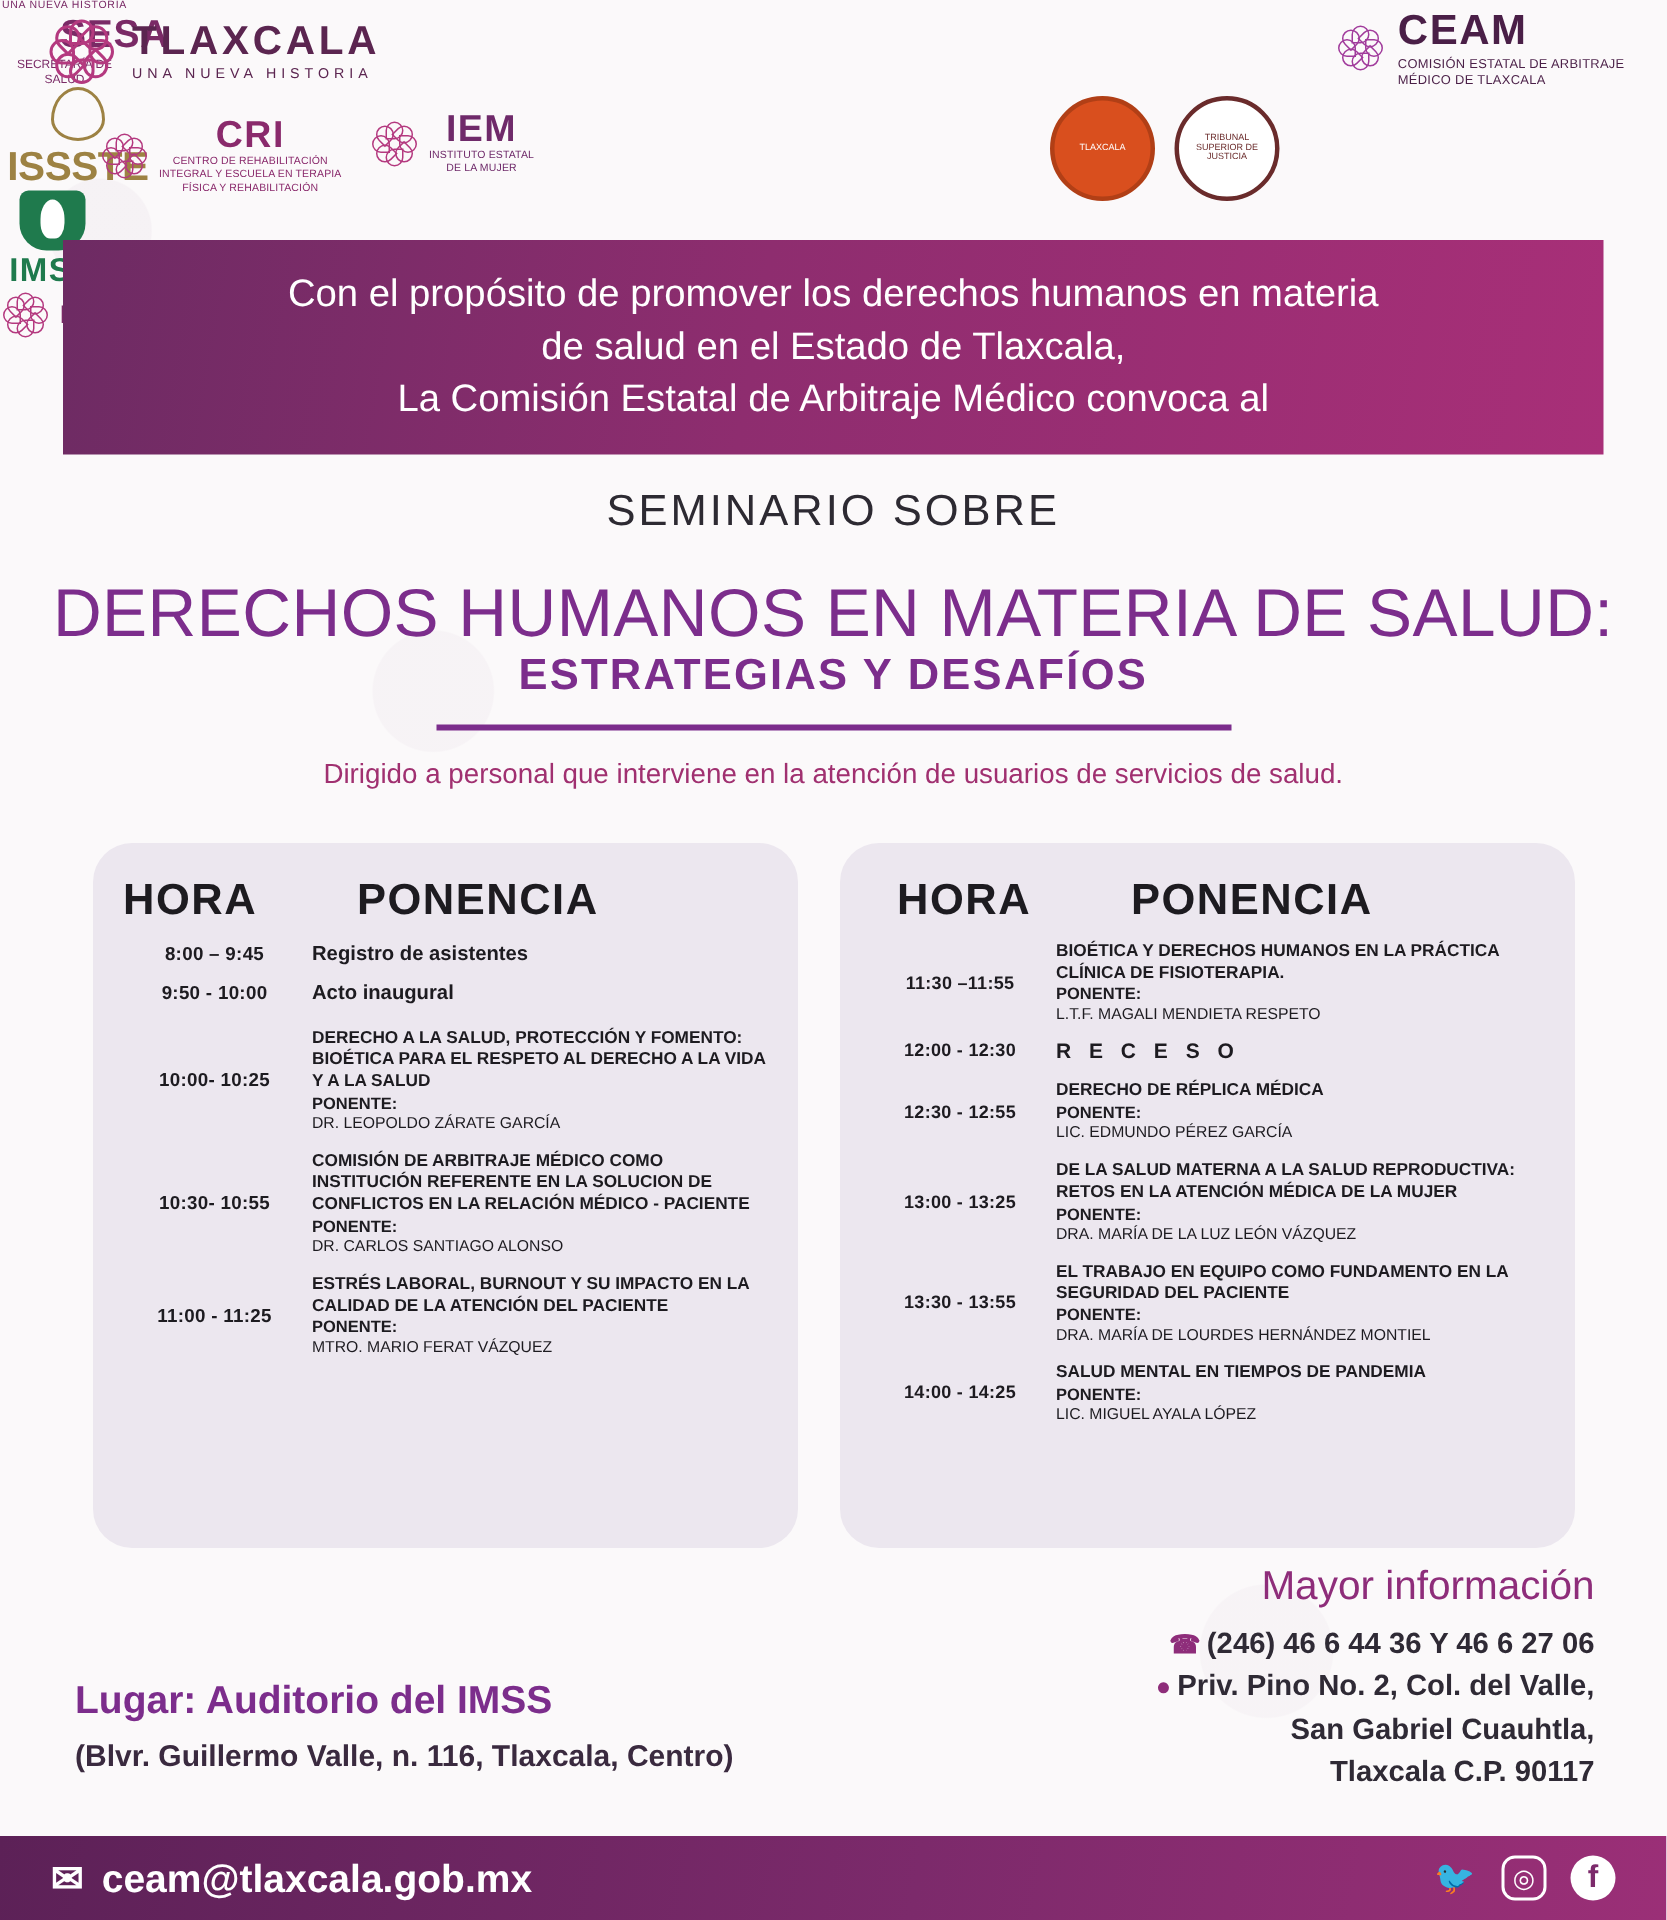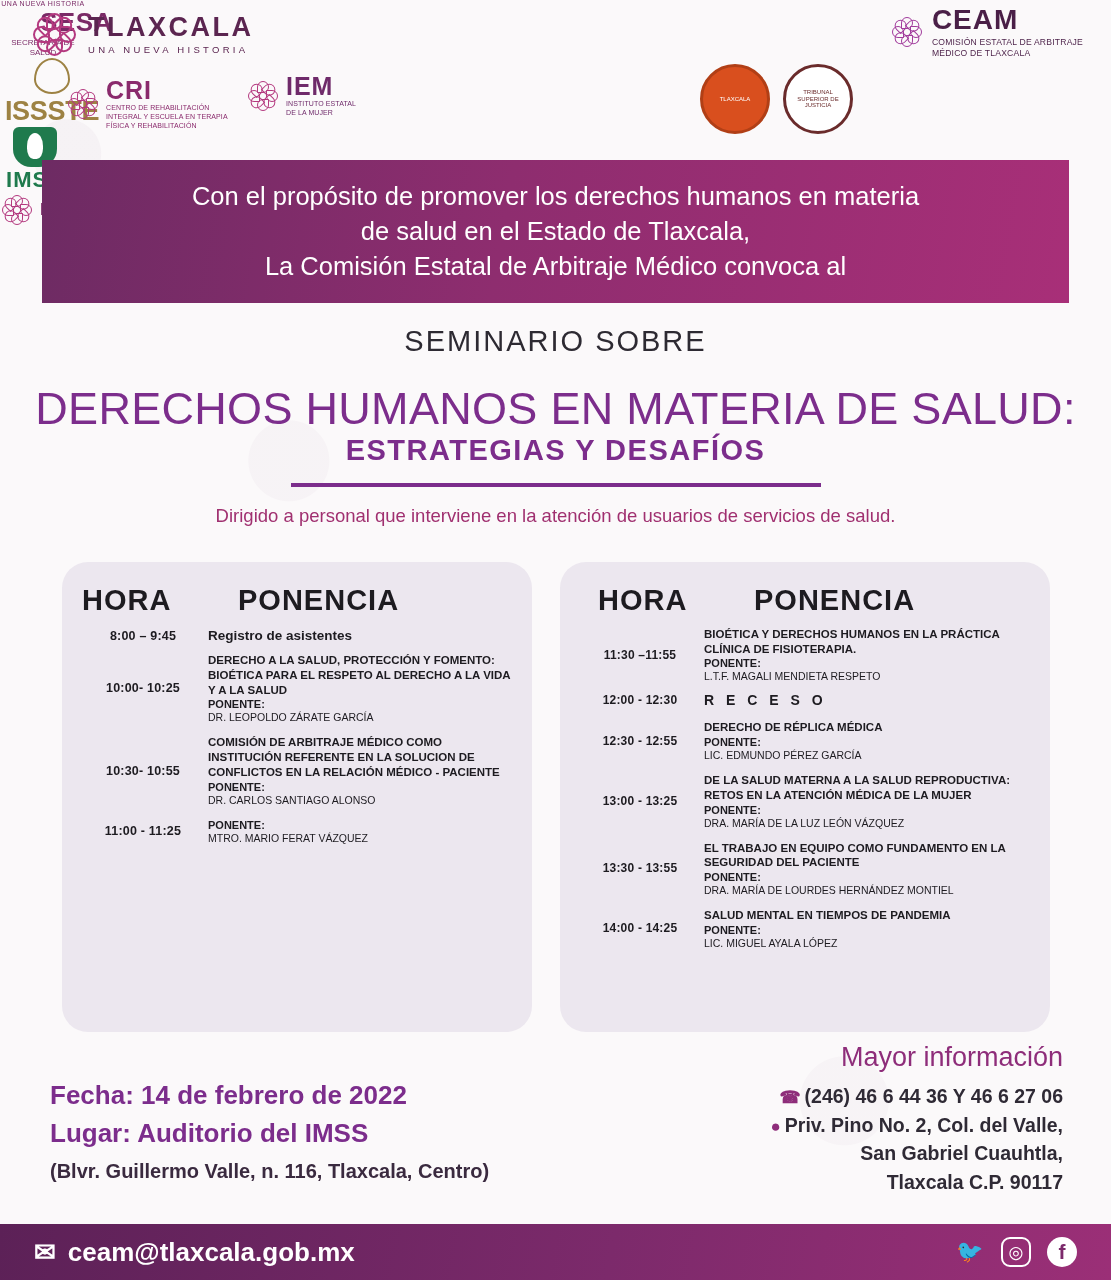--- a/index.html
+++ b/index.html
@@ -37,21 +37,21 @@
   .flower.sm span { width: 12px; height:12px; margin:-6px 0 0 -6px; border-width:1.8px; }
   .tlax-text .t1 {
     font-size: 27px; letter-spacing: 2.5px; font-weight: bold; color:#5b2550; line-height:1;
   }
   .tlax-text .t2 { font-size: 9.5px; letter-spacing: 3.3px; color:#5b2550; margin-top:3px; }
 
   .ceam-logo { position:absolute; right:28px; top:6px; display:flex; align-items:center; gap:8px; }
   .ceam-logo .name { font-size:28px; font-weight:bold; color:#4a1f47; letter-spacing:1px; line-height:1;}
   .ceam-logo .sub { font-size:8.6px; color:#4a1f47; line-height:1.25; margin-top:3px; letter-spacing:.2px;}
 
-  .small-logo { position:absolute; display:flex; align-items:center; gap:6px; }
+  .small-logo { position:absolute; display:flex; align-items:center; gap:6px;text-align:center; }
   .small-logo .big { font-size:25px; font-weight:bold; letter-spacing:1px; line-height:1; }
   .small-logo .desc { font-size:7px; line-height:1.3; letter-spacing:.1px; }
 
   #cri { left: 66px; top: 78px; color:#8a2a6c; }
   #iem { left: 246px; top: 74px; color:#6f2a6a; }
 
   #sesa { left: 405px; top: 74px; text-align:center; width:86px; }
   #sesa .ss { font-size:7px; color:#7a2a66; letter-spacing:.5px;}
   #sesa .big { font-size:26px; font-weight:bold; color:#7a2a66; letter-spacing:.5px;padding-left:40px; }
   #sesa .desc2 { font-size:8px; color:#7a2a66; line-height:1.25; }
@@ -284,39 +284,46 @@
       <div class="h-hora">HORA</div>
       <div class="h-pon">PONENCIA</div>
     </div>
     <div class="rows">
       <div class="arow">
         <div class="time">8:00 – 9:45</div>
         <div class="body">
           <div class="tit plain">Registro de asistentes</div>
         </div>
       </div>
+      <div class="arow" style="margin-bottom:14px">
+        <div class="time">9:50 - 10:00</div>
+        <div class="body">
+          <div class="tit plain">Acto inaugural</div>
+        </div>
+      </div>
       <div class="arow" style="margin-bottom:12px">
         <div class="time">10:00- 10:25</div>
         <div class="body">
           <div class="tit">DERECHO A LA SALUD, PROTECCIÓN Y FOMENTO: BIOÉTICA PARA EL RESPETO AL DERECHO A LA VIDA Y A LA SALUD</div>
           <div class="pon-label">PONENTE:</div>
           <div class="pon-name">DR. LEOPOLDO ZÁRATE GARCÍA</div>
         </div>
       </div>
       <div class="arow" style="margin-bottom:12px">
         <div class="time">10:30- 10:55</div>
         <div class="body">
           <div class="tit">COMISIÓN DE ARBITRAJE MÉDICO COMO INSTITUCIÓN  REFERENTE EN LA SOLUCION DE CONFLICTOS EN LA RELACIÓN MÉDICO - PACIENTE</div>
           <div class="pon-label">PONENTE:</div>
           <div class="pon-name">DR. CARLOS SANTIAGO ALONSO</div>
         </div>
       </div>
       <div class="arow">
         <div class="time">11:00 - 11:25</div>
         <div class="body">
+          <div class="tit">ESTRÉS LABORAL, BURNOUT Y SU IMPACTO EN LA CALIDAD DE LA ATENCIÓN DEL PACIENTE</div>
           <div class="pon-label">PONENTE:</div>
           <div class="pon-name">MTRO. MARIO FERAT VÁZQUEZ</div>
         </div>
       </div>
     </div>
   </div>
 
   <div class="card" id="card-right">
     <div class="hdr">
       <div class="h-hora">HORA</div>
@@ -365,21 +372,20 @@
         <div class="time">14:00 - 14:25</div>
         <div class="body">
           <div class="tit">SALUD MENTAL EN TIEMPOS DE PANDEMIA</div>
           <div class="pon-label">PONENTE:</div>
           <div class="pon-name">LIC. MIGUEL AYALA LÓPEZ</div>
         </div>
       </div>
     </div>
   </div>
 
-  <div class="fecha">Fecha: 14 de febrero de 2022</div>
   <div class="lugar">Lugar: Auditorio del IMSS</div>
   <div class="direccion">(Blvr. Guillermo Valle, n. 116, Tlaxcala, Centro)</div>
 
   <div class="mayor">Mayor información</div>
   <div class="contact">
     <span class="ln">
       <span class="ico">☎</span><span>(246) 46 6 44 36 Y 46 6 27 06</span>
     </span>
     <span class="ln">
       <span class="ico">●</span><span>Priv. Pino No. 2, Col. del Valle,</span>

